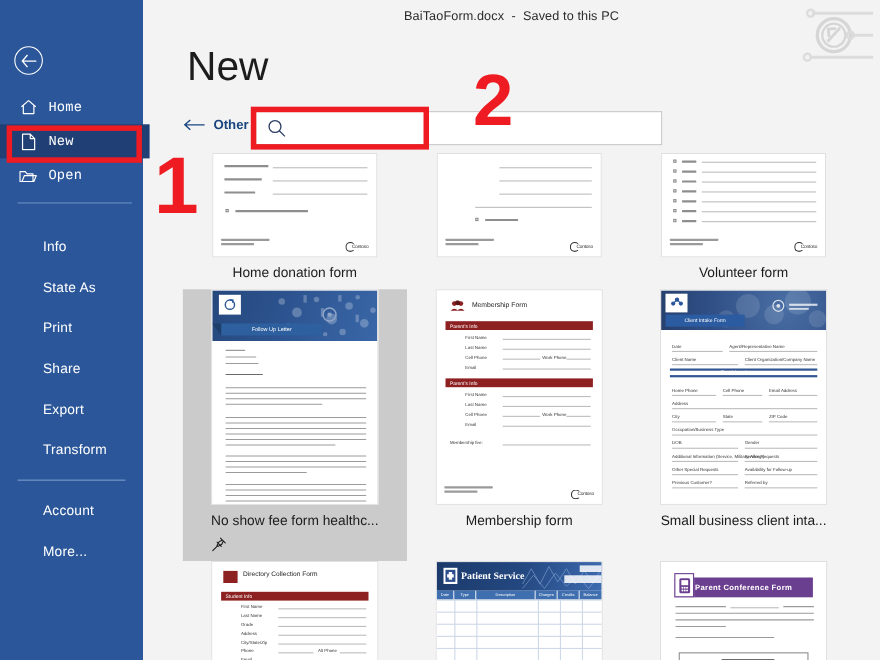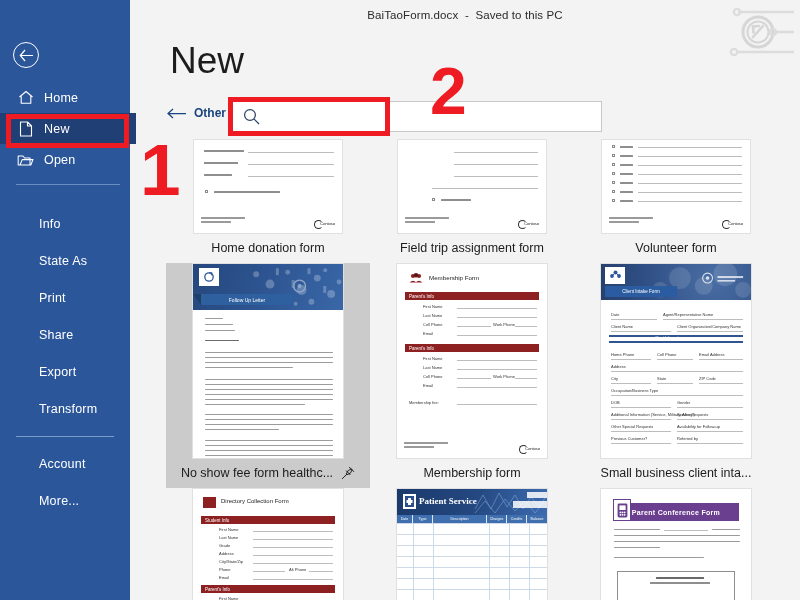--- a/index.html
+++ b/index.html
@@ -21,21 +21,21 @@
   }
   .back-circle {
     position: absolute; left: 13px; top: 42px;
     width: 26px; height: 26px; border-radius: 50%;
     border: 1.4px solid #ffffff;
     display: flex; align-items: center; justify-content: center;
     cursor: pointer;
   }
   .back-circle svg { display: block; }
 
-  .nav-top { position: absolute; left: 0; top: 82px; width: 136px; }
+  .nav-top { position: absolute; left: 0; top: 82px; width: 136px; font-family: Liberation Mono, monospace; }
   .nav-item {
     position: relative;
     height: 31px;
     display: flex; align-items: center;
     padding-left: 16px;
     font-size: 12.5px; letter-spacing: .2px;
     color: #ffffff;
     cursor: pointer;
   }
   .nav-item .ico {
@@ -148,21 +148,21 @@
   }
   .thumb.landscape { width: 150px; height: 95px; }
   .thumb.portrait  { width: 152px; height: 196px; }
 
   .cell-label {
     font-size: 12.5px; color: #1c1c1c;
     margin-top: 7px; text-align: center;
     white-space: nowrap; overflow: hidden;
     max-width: 190px;
   }
-  .label-row { display: flex; align-items: flex-end; gap: 8px; margin-top: 7px; }
+  .label-row { display: flex; align-items: flex-start; gap: 8px; margin-top: 7px; flex-direction: column; }
   .label-row .cell-label { margin-top: 0; }
   .pin-icon { width: 14px; height: 14px; flex: none; }
 
   
   .doc { width: 100%; height: 100%; position: relative; background:#fff; }
   .ln { position: absolute; background: #bdbdbd; height: 1px; }
   .tx { position: absolute; background: #8e8e8e; height: 2px; border-radius:.5px; }
   .cb { position: absolute; width: 3px; height: 3px; border: 1px solid #8a8a8a; }
   .contoso {
     position: absolute; right: 7px; bottom: 7px;
@@ -373,21 +373,20 @@
             <div class="ln" style="left:34px;top:48px;width:106px;"></div>
             <div class="cb" style="left:34px;top:58px;"></div>
             <div class="tx" style="left:43px;top:59px;width:30px;"></div>
             <div class="fineprint">
               <div class="tx" style="left:0;top:-8px;width:44px;"></div>
               <div class="tx" style="left:0;top:-4px;width:30px;"></div>
             </div>
             <div class="contoso">Contoso</div>
           </div>
         </div>
-        <div class="cell-label">Field trip assignment form</div>
       </div>
 
       <div class="cell">
         <div class="thumb landscape">
           <div class="doc">
             <div class="cb" style="left:10px;top:5px;"></div>
               <div class="tx" style="left:18px;top:6px;width:13px;"></div>
               <div class="ln" style="left:36px;top:7px;width:104px;"></div>
             <div class="cb" style="left:10px;top:14px;"></div>
               <div class="tx" style="left:18px;top:15px;width:13px;"></div>

